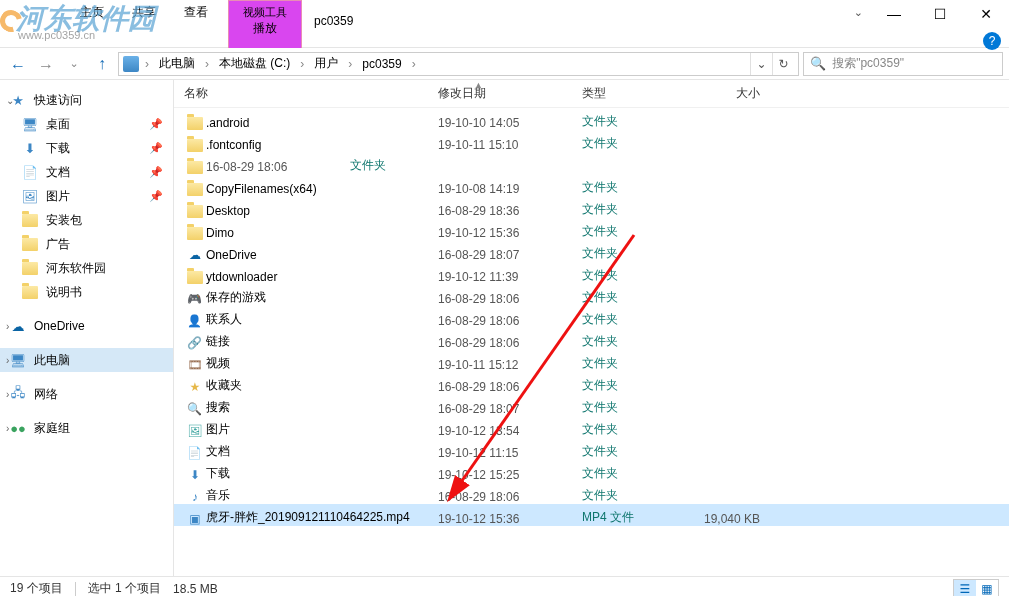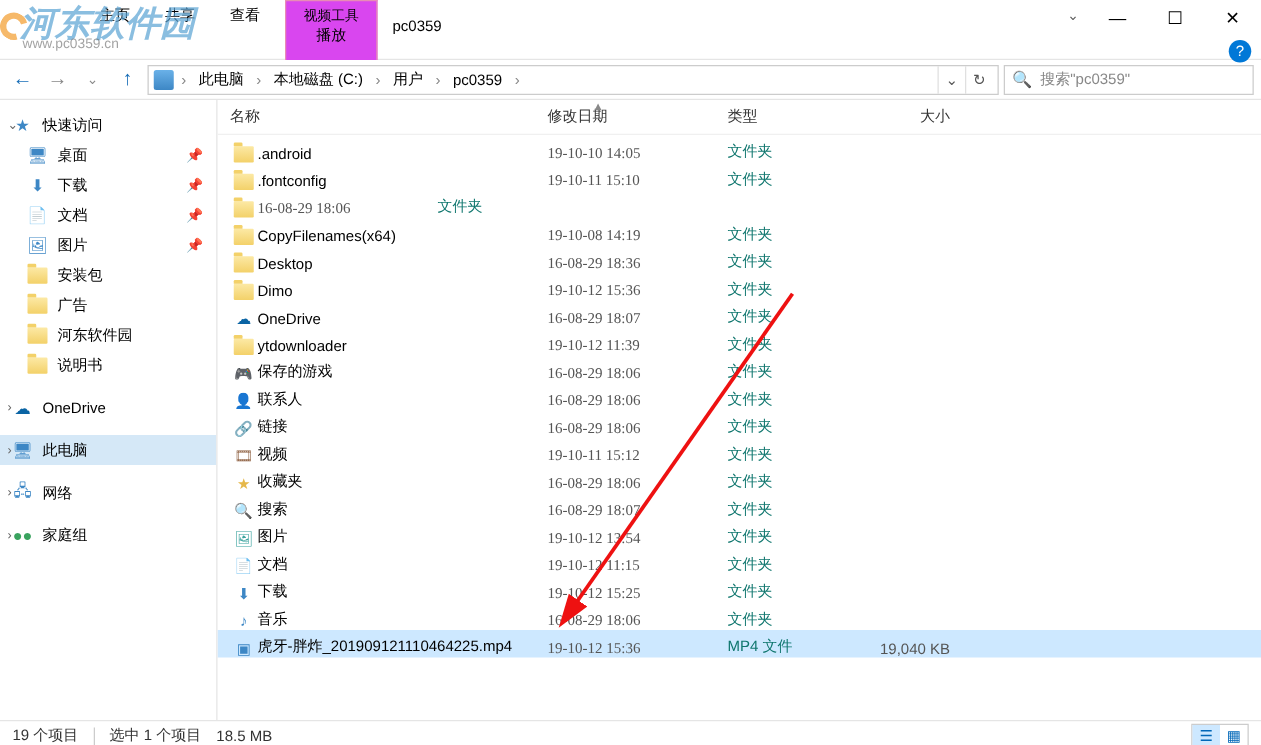--- a/index.html
+++ b/index.html
@@ -48,21 +48,21 @@
 .col-date { width: 144px; }
 .col-type { width: 98px; }
 .col-size { width: 100px; text-align: right; padding-right: 20px; }
 .sort-ind { position: absolute; left: 300px; top: 0; font-size: 9px; color: #888; }
 
 .rows { flex: 1; overflow-y: auto; }
 .row { display: flex; height: 22px; align-items: flex-end; padding-left: 10px; font-size: 12px; cursor: pointer; }
 .row.selected { background: #cde8ff; }
 .row .ico { width: 22px; display: flex; align-items: center; justify-content: center; }
 .row .nm { width: 232px; white-space: nowrap; overflow: hidden; text-overflow: ellipsis; }
-.row .dt { width: 144px; color: #555; font-family: Liberation Serif, serif; }
+.row .dt { width: 144px; color: #555; }
 .row .tp { width: 98px; color: #0f766e; }
 .row .sz { width: 100px; text-align: right; color: #555; padding-right: 20px; }
 
 .folder-ico { width: 16px; height: 13px; background: linear-gradient(#fce9a5,#f3d169); border-radius: 1px; position: relative; }
 .folder-ico::before { content:""; position:absolute; top:-3px; left:0; width:7px; height:3px; background:#f3d169; border-radius:1px 1px 0 0; }
 
 .arrow-annotation { position: absolute; pointer-events: none; }
 
 .statusbar { height: 24px; border-top: 1px solid #e5e5e5; display: flex; align-items: center; padding: 0 10px; font-size: 12px; color: #333; gap: 12px; }
 .statusbar .sep { border-left: 1px solid #ccc; height: 14px; }

